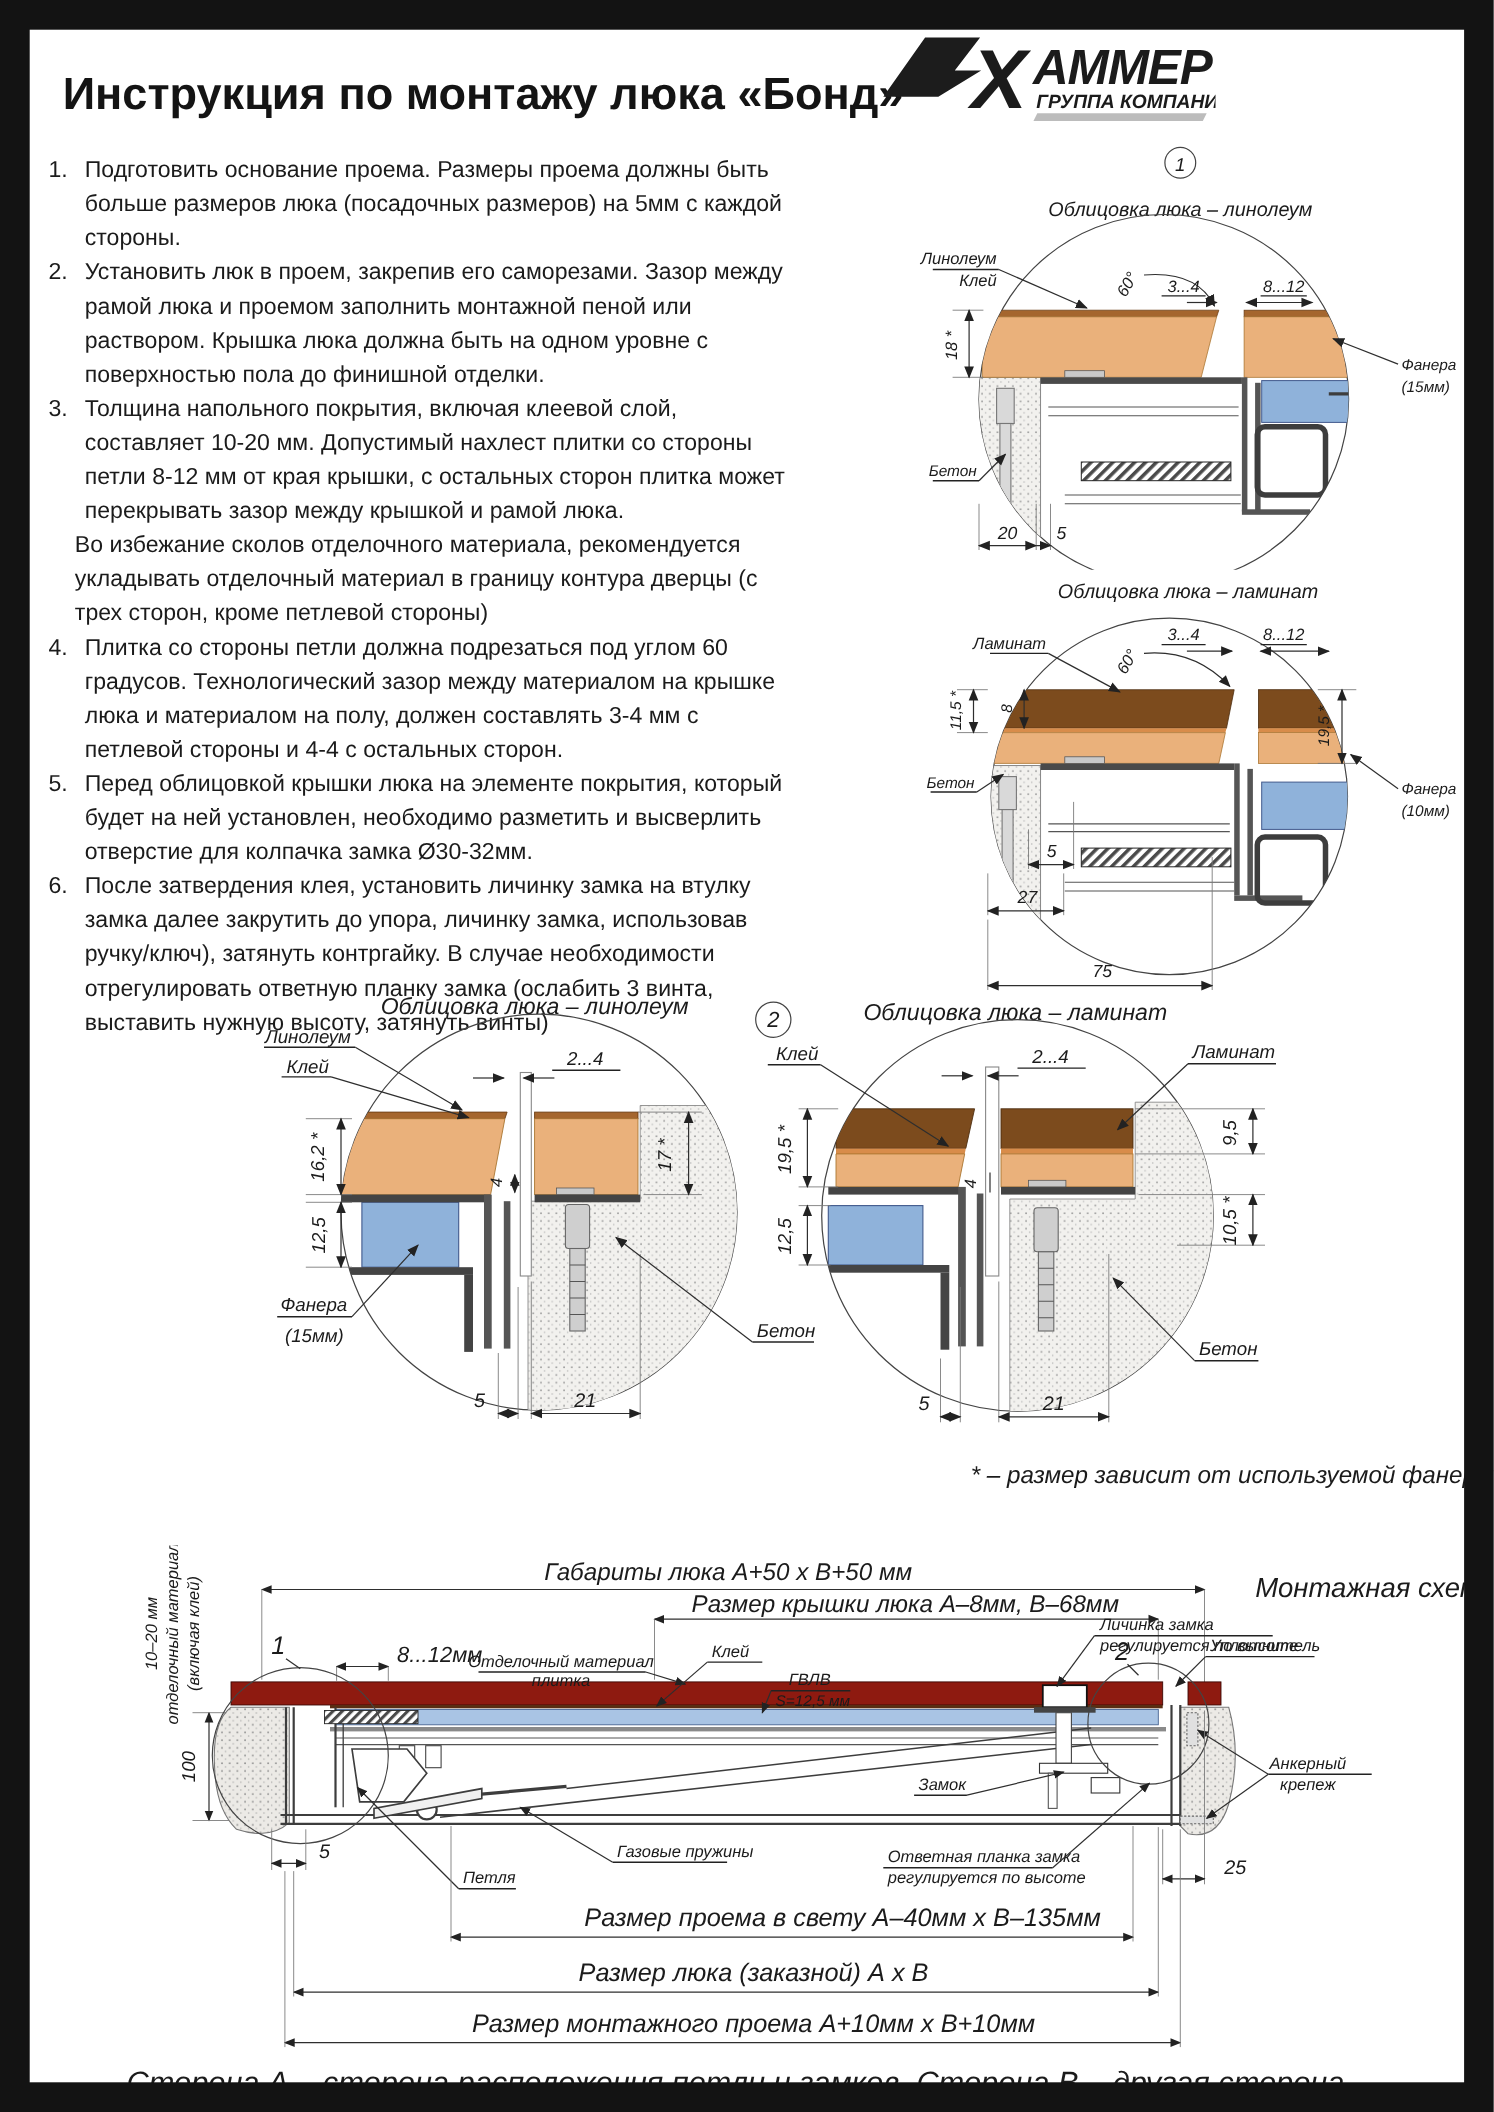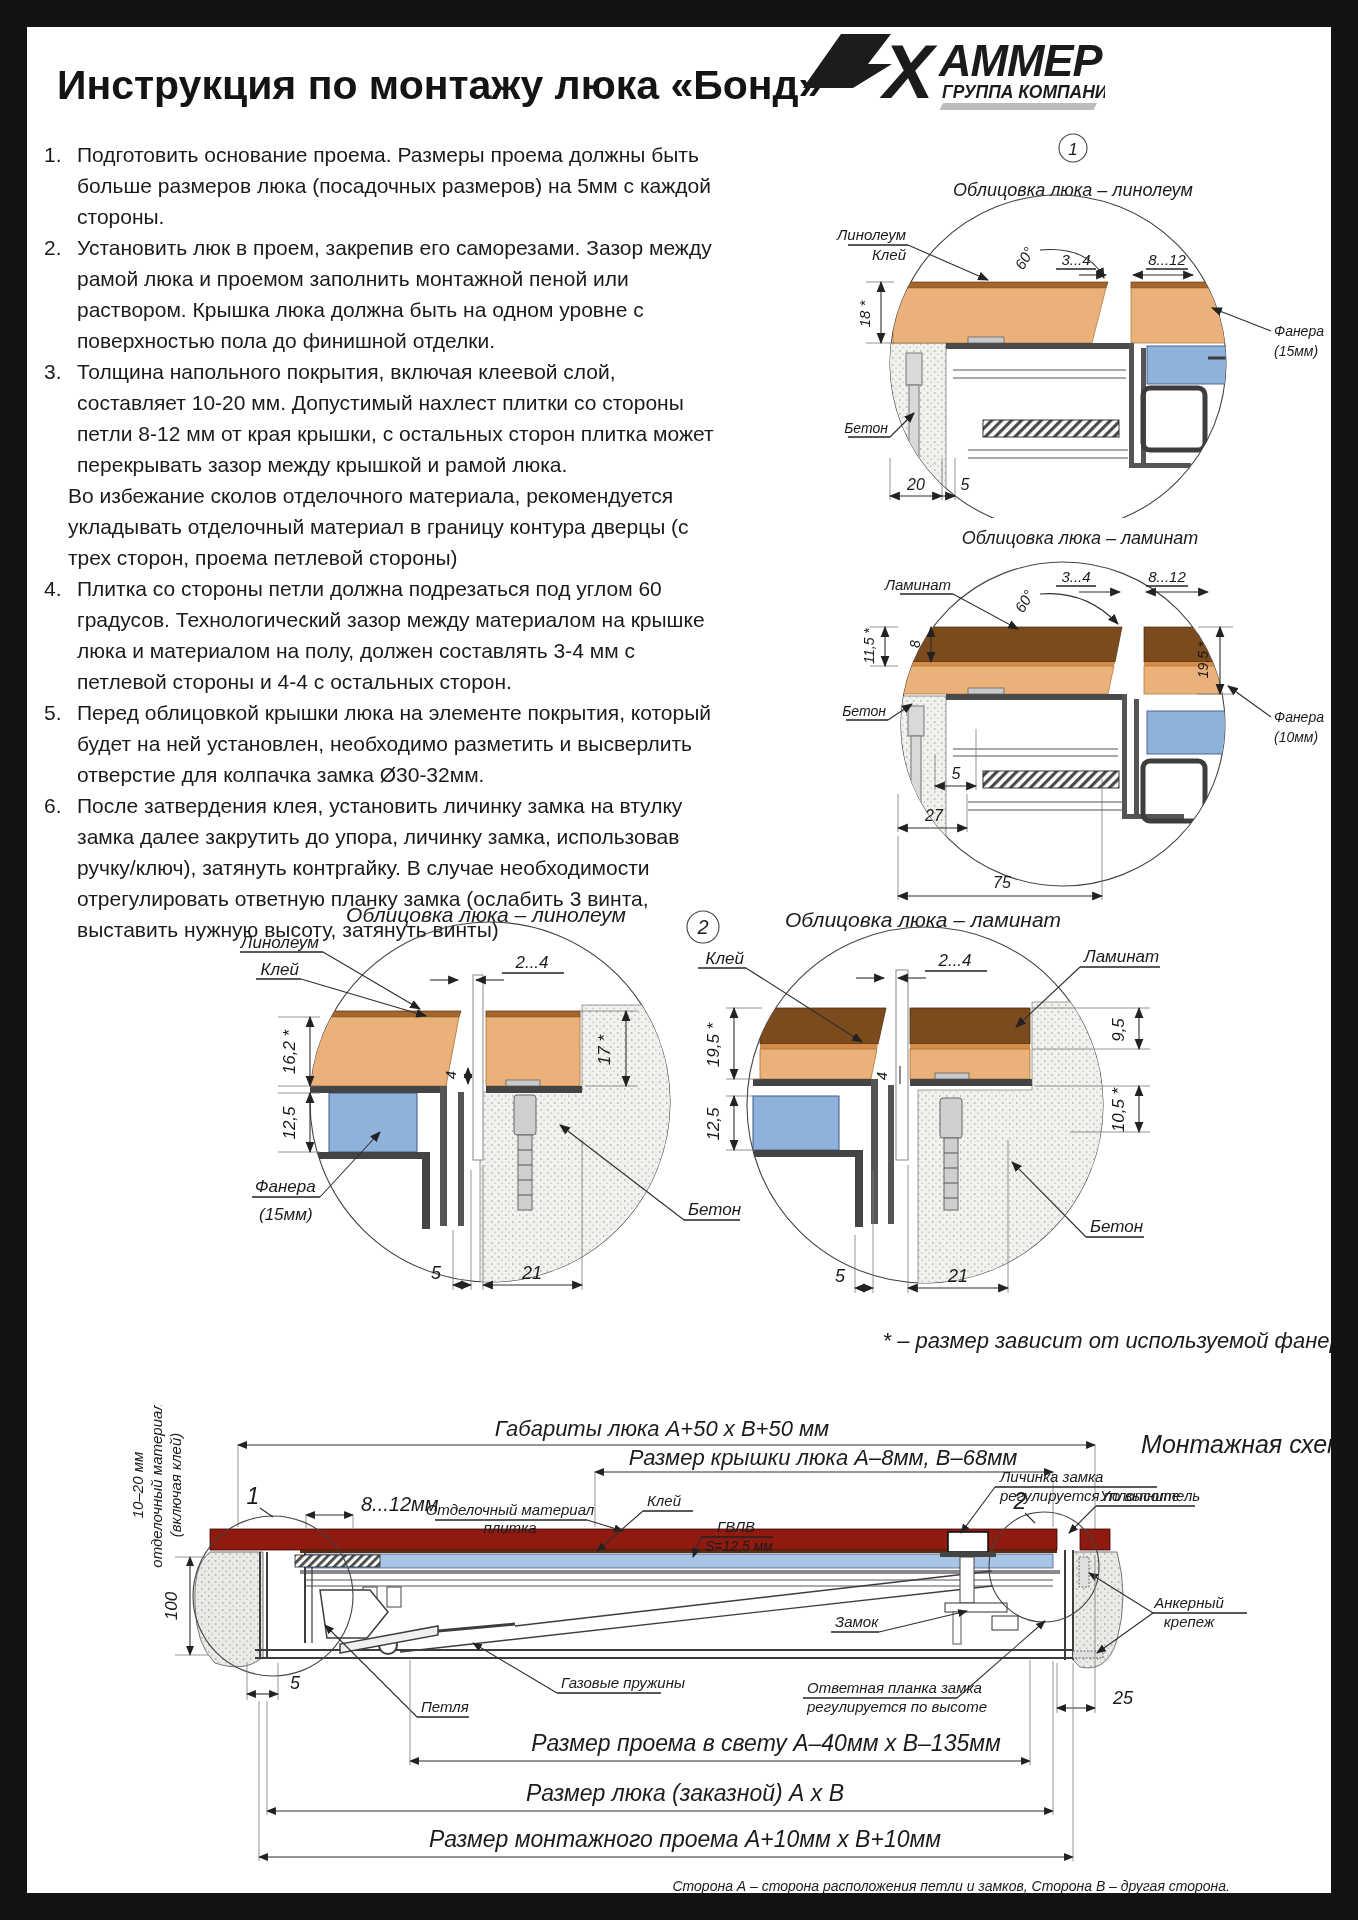--- a/index.html
+++ b/index.html
@@ -48,21 +48,21 @@
     <div class="item">
       <span class="num">2.</span>
       <span class="txt">Установить люк в проем, закрепив его саморезами. Зазор между рамой люка и проемом заполнить монтажной пеной или раствором. Крышка люка должна быть на одном уровне с поверхностью пола до финишной отделки.</span>
     </div>
     <div class="item">
       <span class="num">3.</span>
       <span class="txt">Толщина напольного покрытия, включая клеевой слой, составляет 10-20 мм. Допустимый нахлест плитки со стороны петли 8-12 мм от края крышки, с остальных сторон плитка может перекрывать зазор между крышкой и рамой люка.</span>
     </div>
     <div class="item cont">
       <span class="num"></span>
-      <span class="txt">Во избежание сколов отделочного материала, рекомендуется укладывать отделочный материал в границу контура дверцы (с трех сторон, проема петлевой стороны)</span>
+      <span class="txt">Во избежание сколов отделочного материала, рекомендуется укладывать отделочный материал в границу контура дверцы (с трех сторон, кроме петлевой стороны)</span>
     </div>
     <div class="item">
       <span class="num">4.</span>
       <span class="txt">Плитка со стороны петли должна подрезаться под углом 60 градусов. Технологический зазор между материалом на крышке люка и материалом на полу, должен составлять 3-4 мм с петлевой стороны и 4-4 с остальных сторон.</span>
     </div>
     <div class="item">
       <span class="num">5.</span>
       <span class="txt">Перед облицовкой крышки люка на элементе покрытия, который будет на ней установлен, необходимо разметить и высверлить отверстие для колпачка замка Ø30-32мм.</span>
     </div>
     <div class="item">
@@ -544,16 +544,16 @@
       <line x1="172" y1="406" x2="958" y2="406" class="dim" marker-start="url(#ar4)" marker-end="url(#ar4)"></line>
       <line x1="172" y1="296" x2="172" y2="410" class="ref"></line>
       <line x1="958" y1="256" x2="958" y2="410" class="ref"></line>
       <text x="590" y="442" class="mid s23">Размер монтажного проема А+10мм х В+10мм</text>
       <line x1="164" y1="452" x2="978" y2="452" class="dim" marker-start="url(#ar4)" marker-end="url(#ar4)"></line>
       <line x1="164" y1="296" x2="164" y2="456" class="ref"></line>
       <line x1="978" y1="258" x2="978" y2="456" class="ref"></line>
     </g>
   </svg>
 
-  <div class="centerline abs" style="left:0px;top:1878px;width:1230px;font-size:14px;">Сторона А – сторона расположения петли и замков, Сторона В – другая сторона.</div>
+  <div class="centerline abs" style="left:0px;top:1878px;width:1230px;font-size:28px;">Сторона А – сторона расположения петли и замков, Сторона В – другая сторона.</div>
 
   <div class="frame"></div>
 </div>
 
 </body></html>

